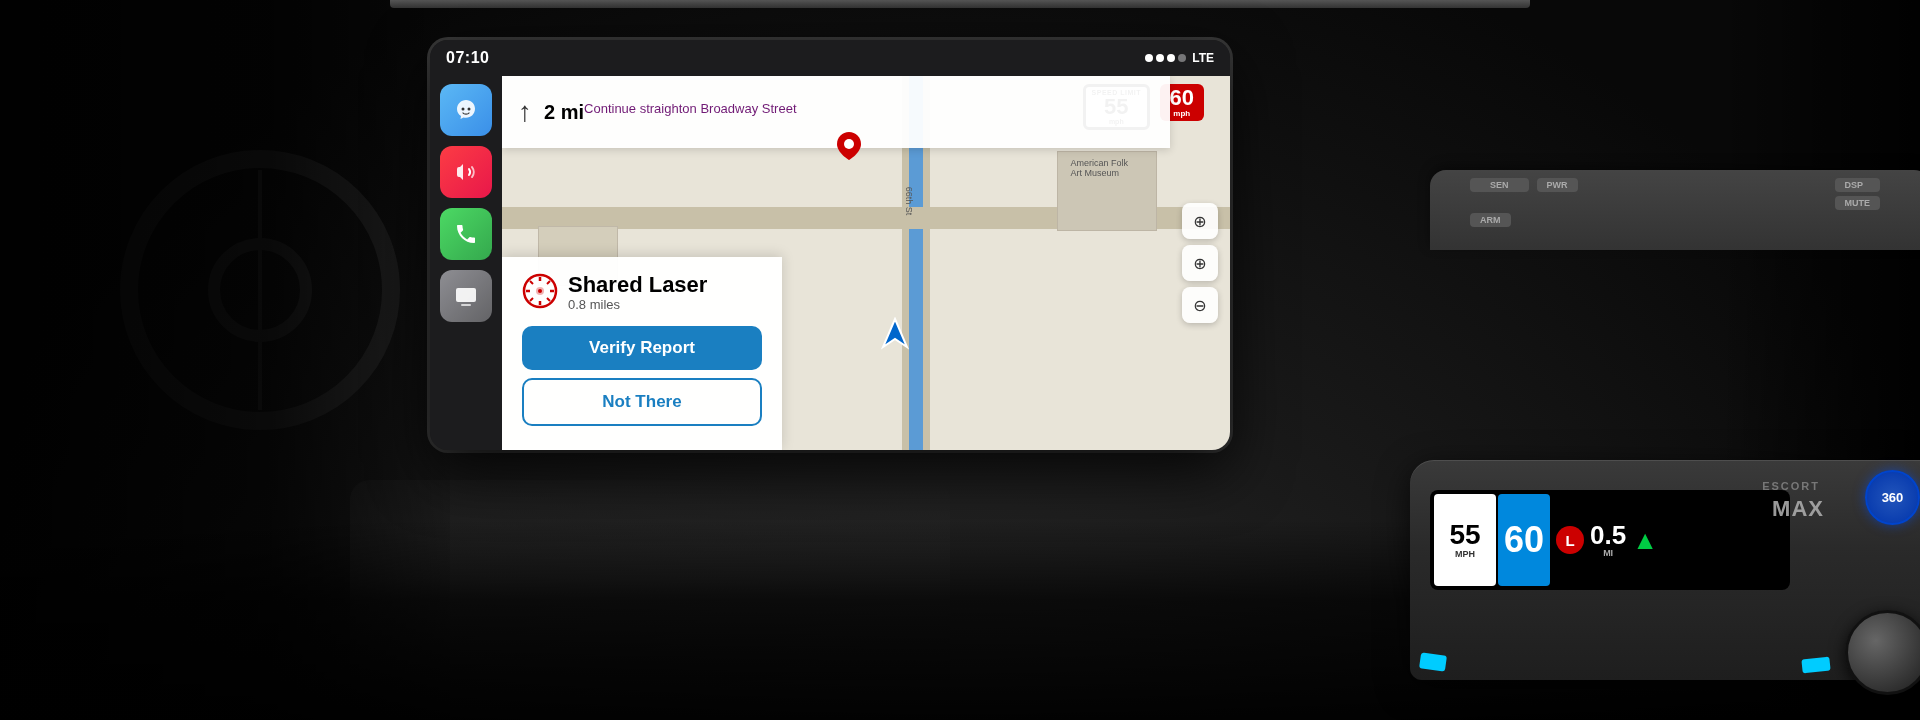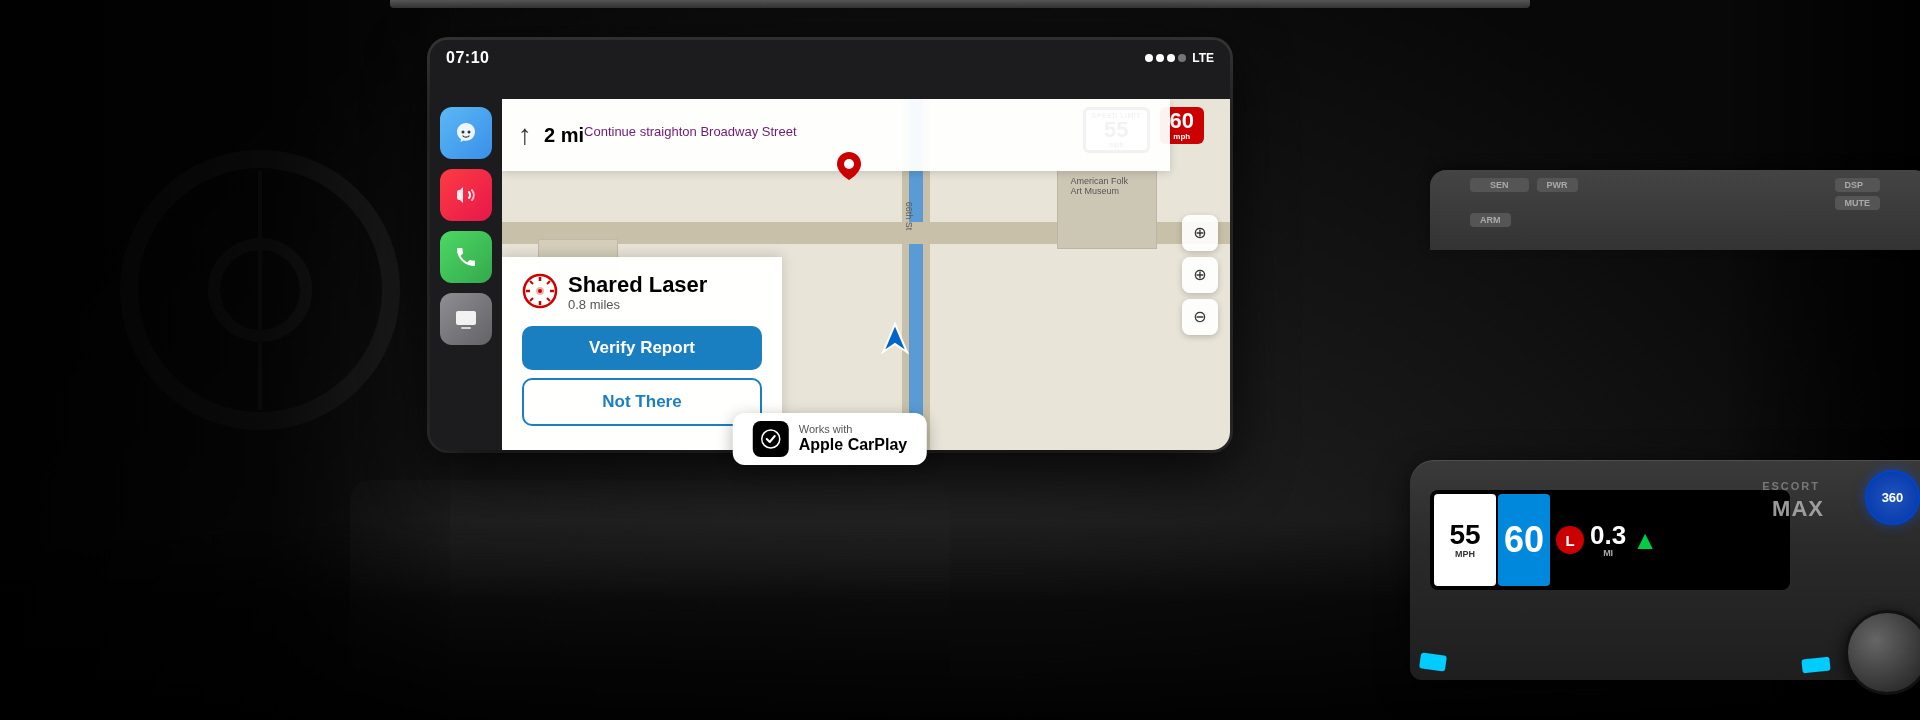--- a/index.html
+++ b/index.html
@@ -95,21 +95,20 @@
 
     .carplay-screen {
       width: 100%;
       height: 100%;
       background: #1c1c1e;
       border-radius: 18px;
       overflow: hidden;
       box-shadow: 0 20px 60px rgba(0,0,0,0.8), 0 0 0 3px #3a3a3a;
       display: flex;
       flex-direction: column;
-      gap: 23px;
     }
 
     
     .screen-header {
       display: flex;
       align-items: center;
       justify-content: space-between;
       padding: 8px 16px;
       background: #1c1c1e;
       height: 36px;
@@ -694,32 +693,20 @@
           </div>
 
           <button class="alert-btn btn-verify">Verify Report</button>
           <button class="alert-btn btn-not-there">Not There</button>
         </div>
 
       </div>
     </div>
   </div>
 
-  <div class="carplay-badge">
-    <div class="carplay-badge-icon">
-      <svg width="22" height="22" viewBox="0 0 22 22" fill="none">
-        <circle cx="11" cy="11" r="9" stroke="white" stroke-width="1.5"></circle>
-        <path d="M7 11 L10 14 L15 8" stroke="white" stroke-width="2" stroke-linecap="round" stroke-linejoin="round"></path>
-      </svg>
-    </div>
-    <div class="carplay-badge-text">
-      <span class="carplay-works-with">Works with</span>
-      <span class="carplay-name">Apple CarPlay</span>
-    </div>
-  </div>
 
 </div>
 
 <div class="radar-device">
 
   <div class="device-top-panel">
 
     <div style="position:absolute;top:8px;left:40px;display:flex;gap:8px;align-items:center;">
       <div style="background:#555;border-radius:4px;padding:2px 20px;font-size:9px;color:#aaa;font-weight:700;">SEN</div>
       <div style="background:#555;border-radius:4px;padding:2px 10px;font-size:9px;color:#aaa;font-weight:700;">PWR</div>
@@ -744,21 +731,21 @@
 
       <div style="background:#0088dd;color:#fff;display:flex;align-items:center;justify-content:center;padding:4px 6px;border-radius:4px;min-width:52px;">
         <span style="font-size:36px;font-weight:900;line-height:1;">60</span>
       </div>
 
       <div style="display:flex;align-items:center;gap:6px;padding:4px;">
 
         <div style="width:28px;height:28px;background:#cc0000;border-radius:50%;display:flex;align-items:center;justify-content:center;color:#fff;font-size:15px;font-weight:900;flex-shrink:0;">L</div>
 
         <div style="display:flex;flex-direction:column;align-items:center;">
-          <span style="font-size:26px;color:#fff;font-weight:900;line-height:1;">0.3</span>
+          <span style="font-size:26px;color:#fff;font-weight:900;line-height:1;">0.5</span>
           <span style="font-size:9px;color:#aaa;font-weight:600;">MI</span>
         </div>
 
         <div style="font-size:26px;color:#00cc44;line-height:1;">▲</div>
       </div>
     </div>
 
     <div style="position:absolute;bottom:10px;left:10px;width:26px;height:16px;background:#00ccff;border-radius:3px;transform:rotate(8deg);"></div>
 
     <div style="position:absolute;bottom:-15px;right:20px;width:85px;height:85px;background:radial-gradient(circle at 35% 35%,#666,#1a1a1a);border-radius:50%;border:3px solid #111;box-shadow:0 4px 16px rgba(0,0,0,0.8);"></div>

